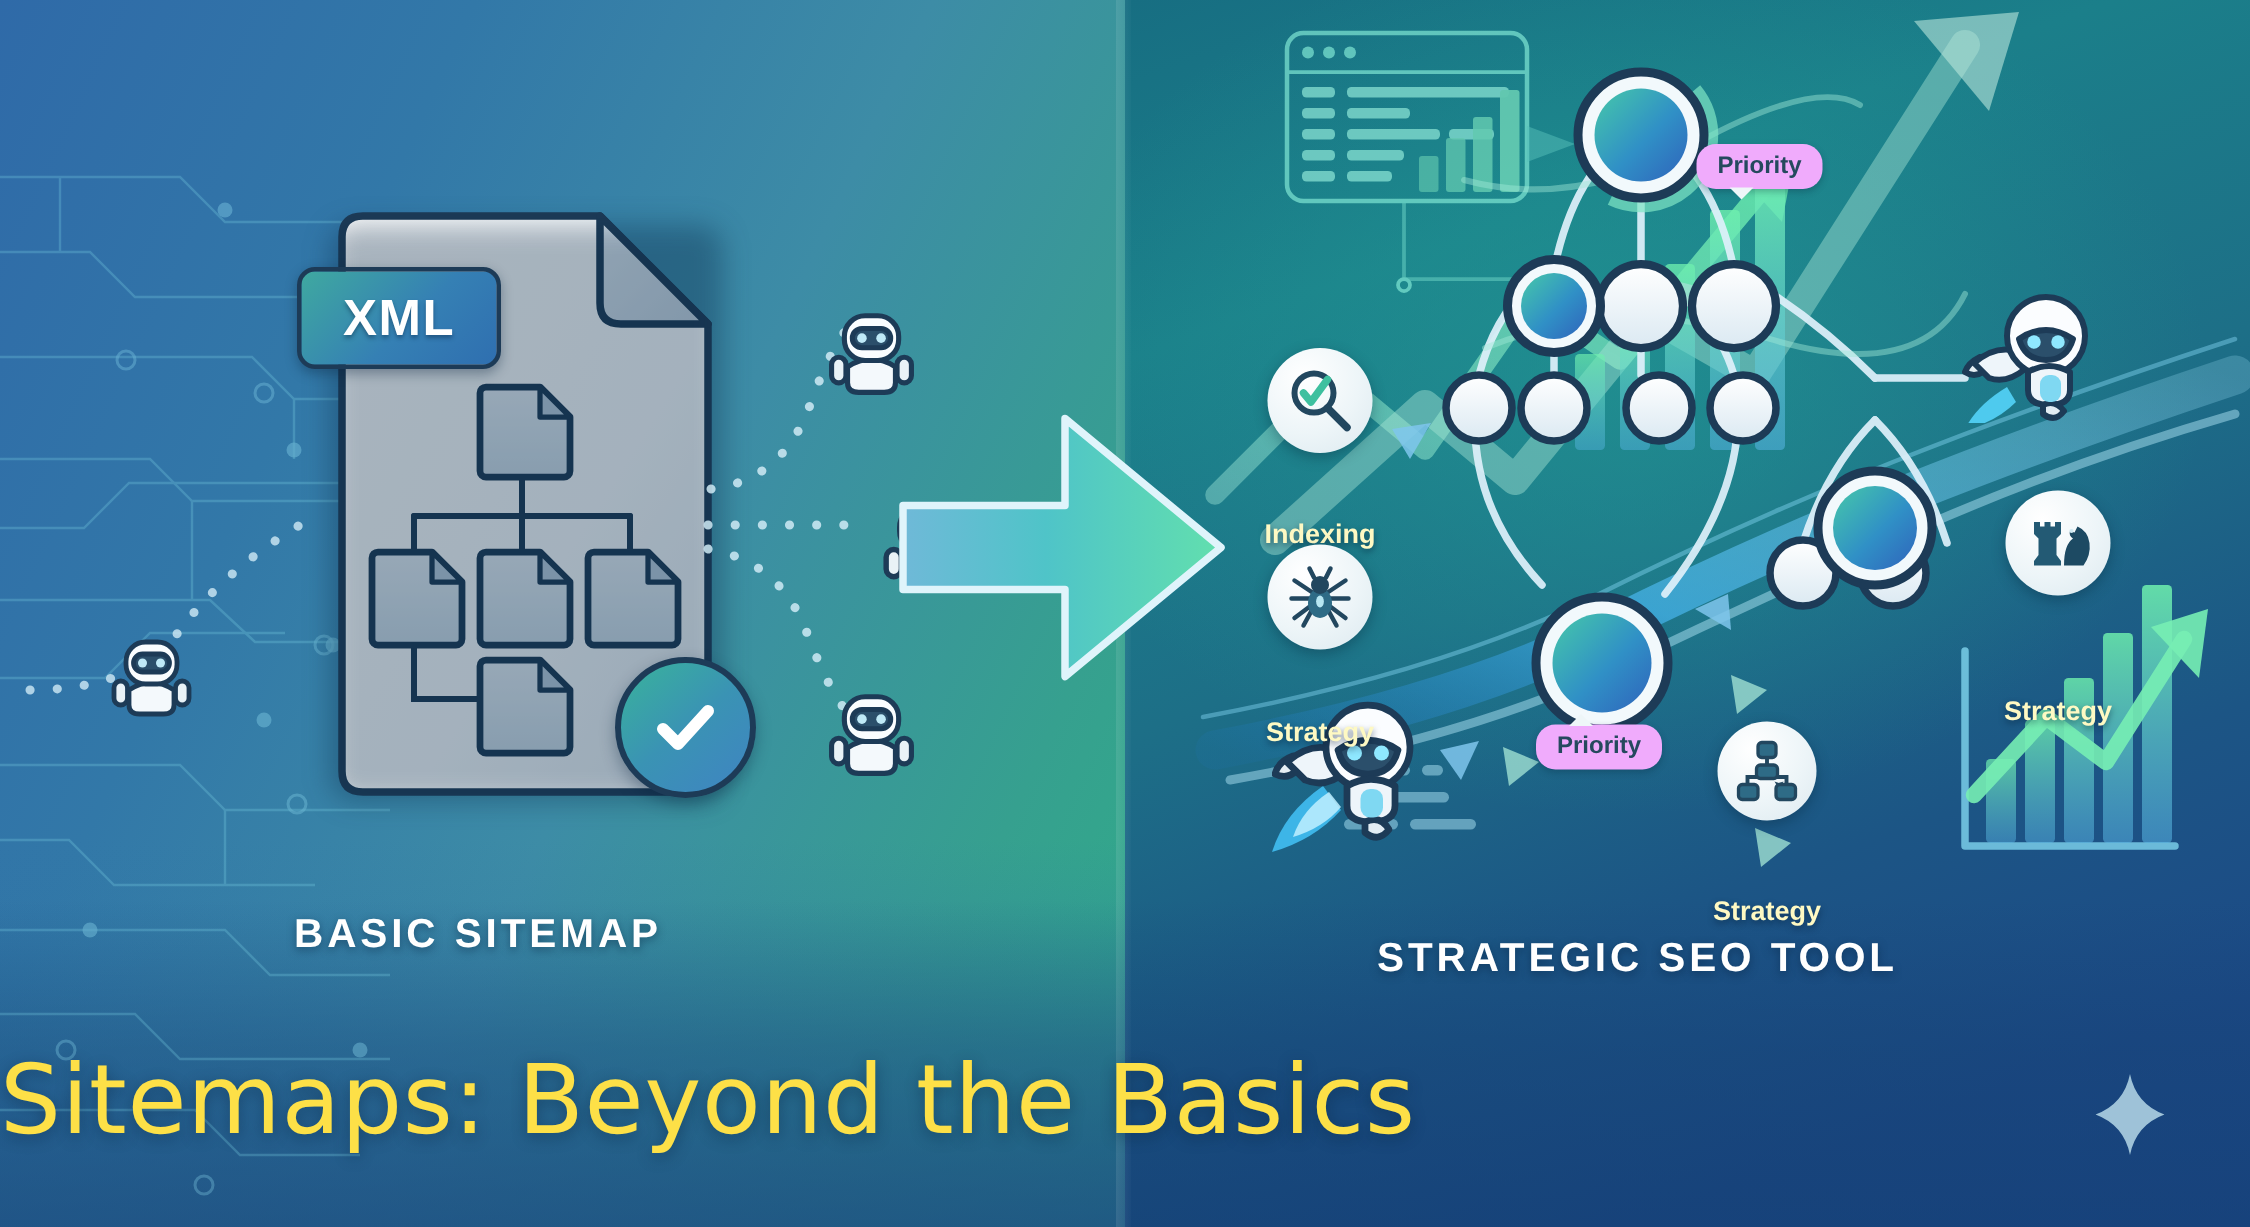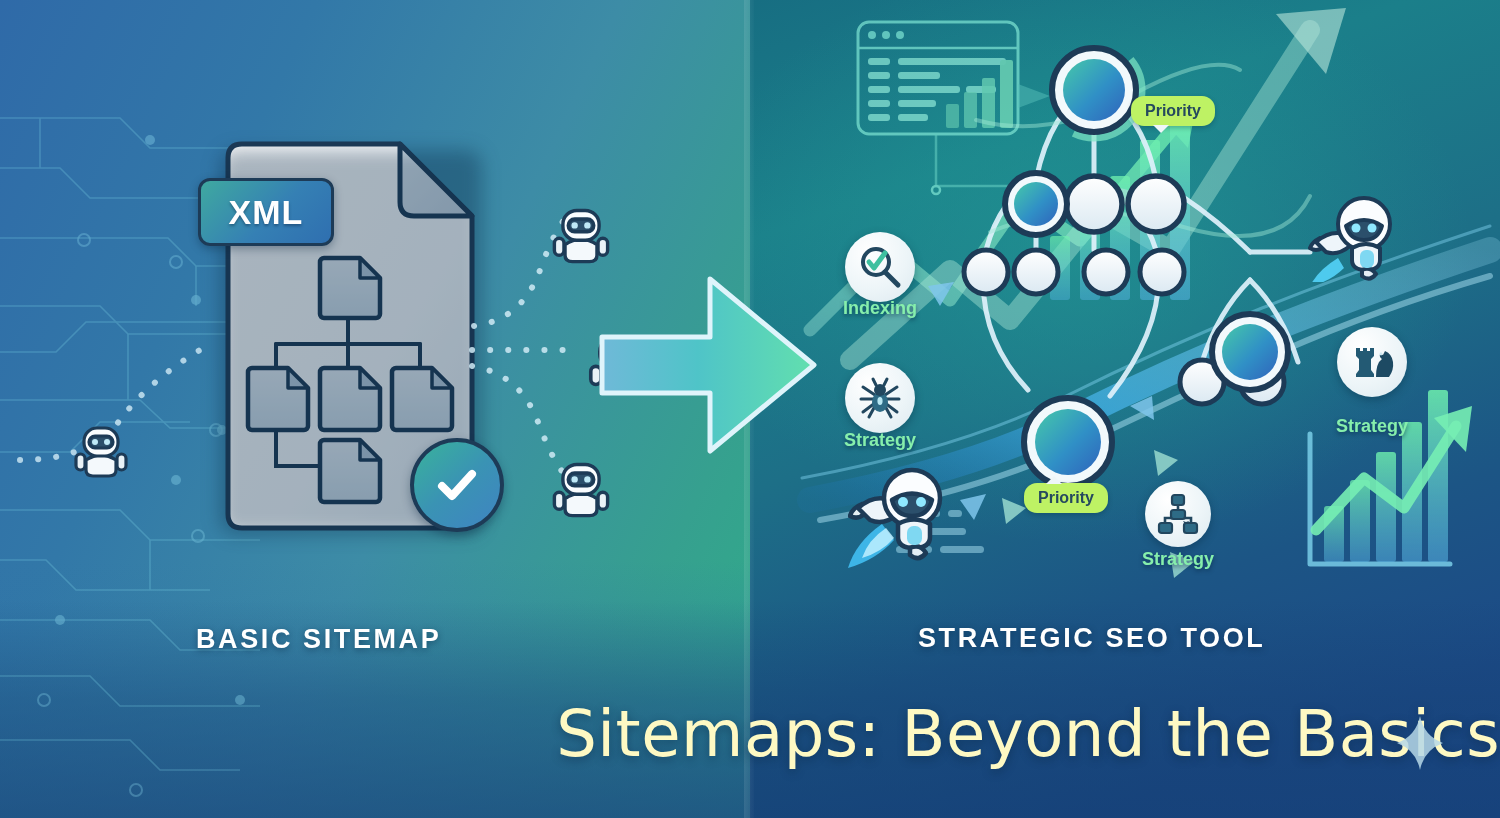--- a/index.html
+++ b/index.html
@@ -69,56 +69,57 @@
   
   .robot{position:absolute;}
   .dots{position:absolute;}
 
   
   .big-arrow{position:absolute;left:598px;top:265px;width:222px;height:200px;}
 
   
   .graph{position:absolute;left:750px;top:0;width:750px;height:620px;}
   .pill{
-    position:absolute;background:#bef264;border-radius:13px;height:30px;
+    position:absolute;background:#f0abfc;border-radius:13px;height:30px;
     display:flex;align-items:center;justify-content:flex-end;padding:0 14px;
     box-shadow:0 2px 5px rgba(8,40,60,.3);
   }
   .pill span{color:#25495e;font-size:16px;font-weight:bold;}
   .pill:after{
     content:"";position:absolute;bottom:-7px;left:22px;width:0;height:0;
     border-left:8px solid transparent;border-right:8px solid transparent;
     border-top:8px solid #eef6f8;
   }
   .pill.up:after{
     bottom:auto;top:-7px;border-top:none;border-bottom:8px solid #eef6f8;
   }
   .icon-badge{
     position:absolute;border-radius:50%;
     background:radial-gradient(circle at 35% 28%,#ffffff 0%,#edf5f8 55%,#dce9ef 100%);
     display:flex;align-items:center;justify-content:center;
     box-shadow:0 3px 9px rgba(6,35,55,.35);
   }
   .icon-cap{
-    position:absolute;color:#86efac;font-size:18px;font-weight:bold;
+    position:absolute;color:#fef9c3;font-size:18px;font-weight:bold;
     text-align:center;width:170px;
     text-shadow:0 2px 4px rgba(6,30,55,.55);
+    margin-top:48px;
   }
 
   
   .cap-left,.cap-right{
     position:absolute;color:#ffffff;font-weight:bold;font-size:27px;
     letter-spacing:2.6px;text-shadow:0 2px 6px rgba(8,35,65,.5);
   }
-  .cap-left{left:196px;top:624px;}
+  .cap-left{left:196px;top:607px;}
   .cap-right{left:918px;top:623px;}
 
   .main-title{
-    position:absolute;left:0;top:697px;width:1500px;text-align:right;
-    color:#fef9c3;font-size:64px;font-weight:normal;letter-spacing:.5px;
+    position:absolute;left:0;top:697px;width:1500px;text-align:left;
+    color:#fde047;font-size:64px;font-weight:normal;letter-spacing:.5px;
     text-shadow:0 3px 10px rgba(8,35,65,.45);
     font-family:"DejaVu Sans","Liberation Sans",sans-serif;
   }
   .sparkle{position:absolute;left:1397px;top:716px;width:46px;height:54px;}
 </style>
 </head>
 <body>
 
 <div class="stage">
 

